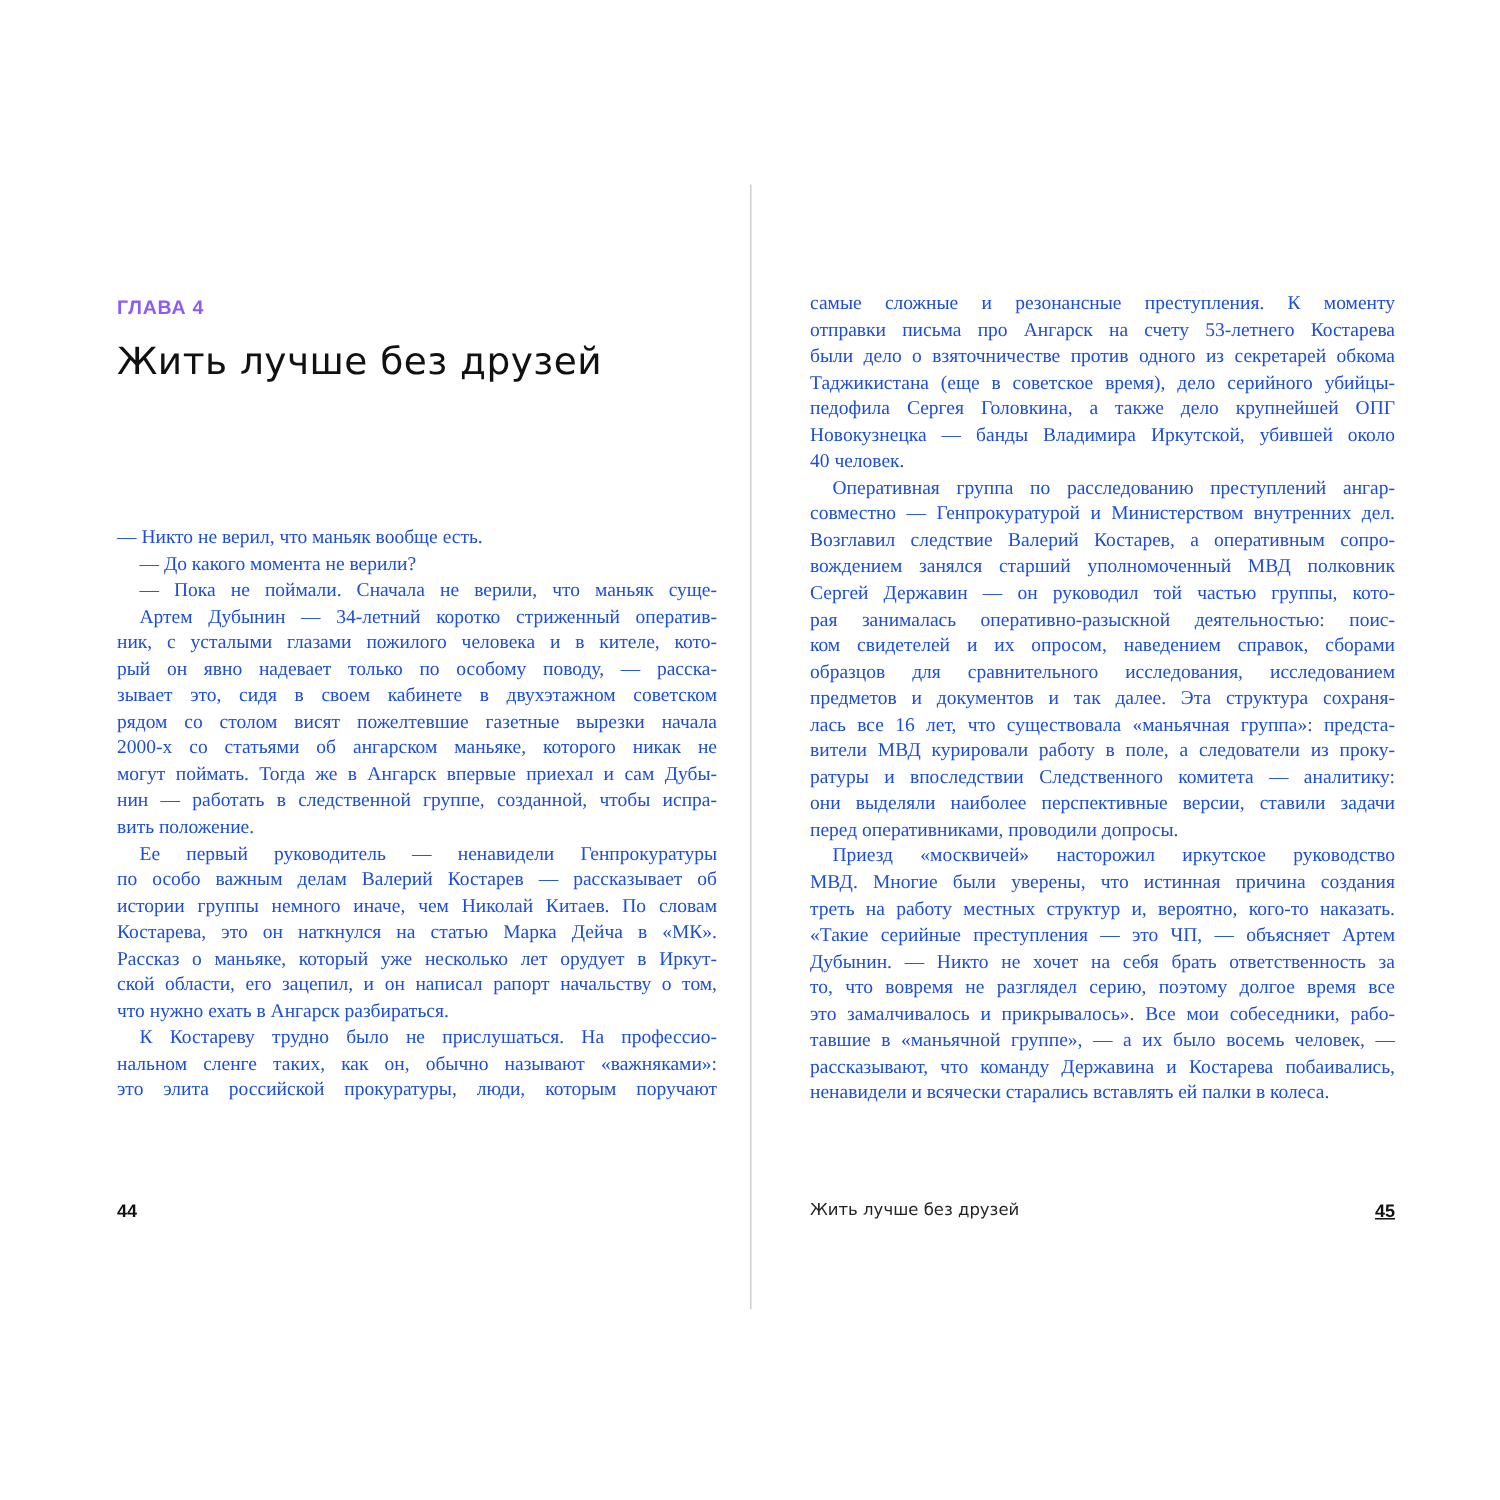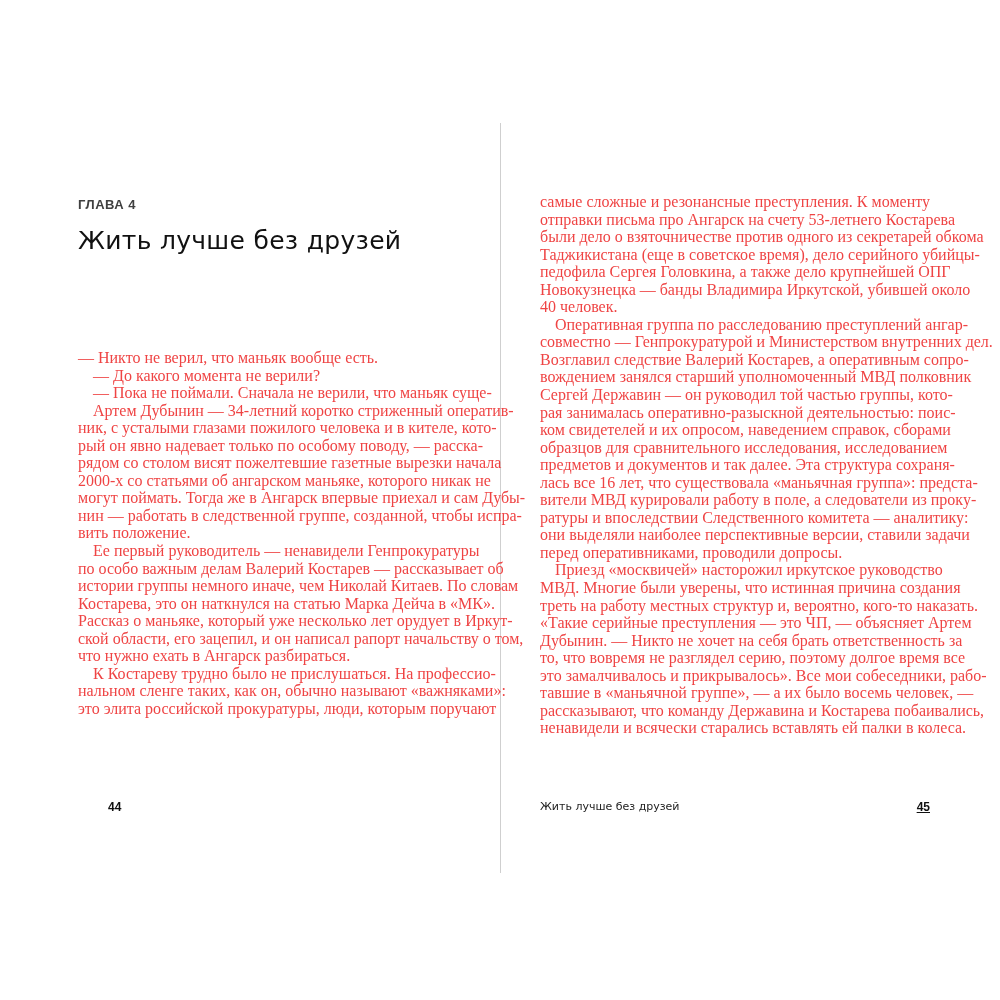--- a/index.html
+++ b/index.html
@@ -1,48 +1,49 @@
 <!DOCTYPE html>
 <html><head>
 <meta charset="utf-8">
 <style>
   html, body { margin: 0; padding: 0; background: #ffffff; }
   body { width: 1000px; height: 1000px; position: relative; overflow: hidden; color: #1a1a1a; }
   .gutter { position: absolute; left: 500px; top: 123px; width: 1px; height: 750px; background: #cfcfcf; }
   .page { position: absolute; top: 0; }
   .left-page { left: 78px; width: 400px; }
   .right-page { left: 540px; width: 390px; }
-  .chapter-label { position: absolute; top: 197px; left: 0; font-family: "Liberation Sans", sans-serif; font-weight: bold; font-size: 13px; letter-spacing: 0.5px; color: #404040; white-space: nowrap; }
+  .chapter-label { position: absolute; top: 197px; left: 0; font-family: "Liberation Sans", sans-serif; font-weight: bold; font-size: 13px; letter-spacing: 0.5px; color: #8b5cf6; white-space: nowrap; }
   .chapter-title { position: absolute; top: 226px; left: 0; font-family: "DejaVu Sans", sans-serif; font-size: 25px; font-weight: normal; color: #111; white-space: nowrap; letter-spacing: 0.3px; }
-  .body-text { position: absolute; font-family: "Liberation Serif", serif; font-size: 16px; line-height: 17.55px; color: #ef4444; }
+  .body-text { position: absolute; font-family: "Liberation Serif", serif; font-size: 13px; line-height: 17.55px; color: #1d4ed8; }
   .left-page .body-text { top: 349px; left: 0; width: 400px; }
   .right-page .body-text { top: 193px; left: 0; width: 390px; }
   .line { display: block; white-space: nowrap; text-align: justify; text-align-last: justify; height: 17.55px; }
   .line.last { text-align-last: left; }
   .line.indent { padding-left: 15px; }
-  .page-number { position: absolute; top: 800px; font-family: "Liberation Sans", sans-serif; font-weight: bold; font-size: 12px; color: #111; margin-left: 30px; }
+  .page-number { position: absolute; top: 800px; font-family: "Liberation Sans", sans-serif; font-weight: bold; font-size: 12px; color: #111; }
   .left-page .page-number { left: 0; }
   .right-page .page-number { right: 0; text-decoration: underline; }
   .running-title { position: absolute; top: 800px; left: 0; font-family: "DejaVu Sans", sans-serif; font-size: 11px; color: #222; white-space: nowrap; }
 </style>
 </head>
 <body>
 
 <div class="gutter"></div>
 
 <div class="page left-page">
   <div class="chapter-label">ГЛАВА 4</div>
   <h1 class="chapter-title" style="margin:0;">Жить лучше без друзей</h1>
   <div class="body-text">
     <span class="line last">— Никто не верил, что маньяк вообще есть.</span>
     <span class="line indent last">— До какого момента не верили?</span>
     <span class="line indent">— Пока не поймали. Сначала не верили, что маньяк суще-</span>
     <span class="line indent">Артем Дубынин — 34-летний коротко стриженный оператив-</span>
     <span class="line">ник, с усталыми глазами пожилого человека и в кителе, кото-</span>
     <span class="line">рый он явно надевает только по особому поводу, — расска-</span>
+    <span class="line">зывает это, сидя в своем кабинете в двухэтажном советском</span>
     <span class="line">рядом со столом висят пожелтевшие газетные вырезки начала</span>
     <span class="line">2000-х со статьями об ангарском маньяке, которого никак не</span>
     <span class="line">могут поймать. Тогда же в Ангарск впервые приехал и сам Дубы-</span>
     <span class="line">нин — работать в следственной группе, созданной, чтобы испра-</span>
     <span class="line last">вить положение.</span>
     <span class="line indent">Ее первый руководитель — ненавидели Генпрокуратуры</span>
     <span class="line">по особо важным делам Валерий Костарев — рассказывает об</span>
     <span class="line">истории группы немного иначе, чем Николай Китаев. По словам</span>
     <span class="line">Костарева, это он наткнулся на статью Марка Дейча в «МК».</span>
     <span class="line">Рассказ о маньяке, который уже несколько лет орудует в Иркут-</span>

